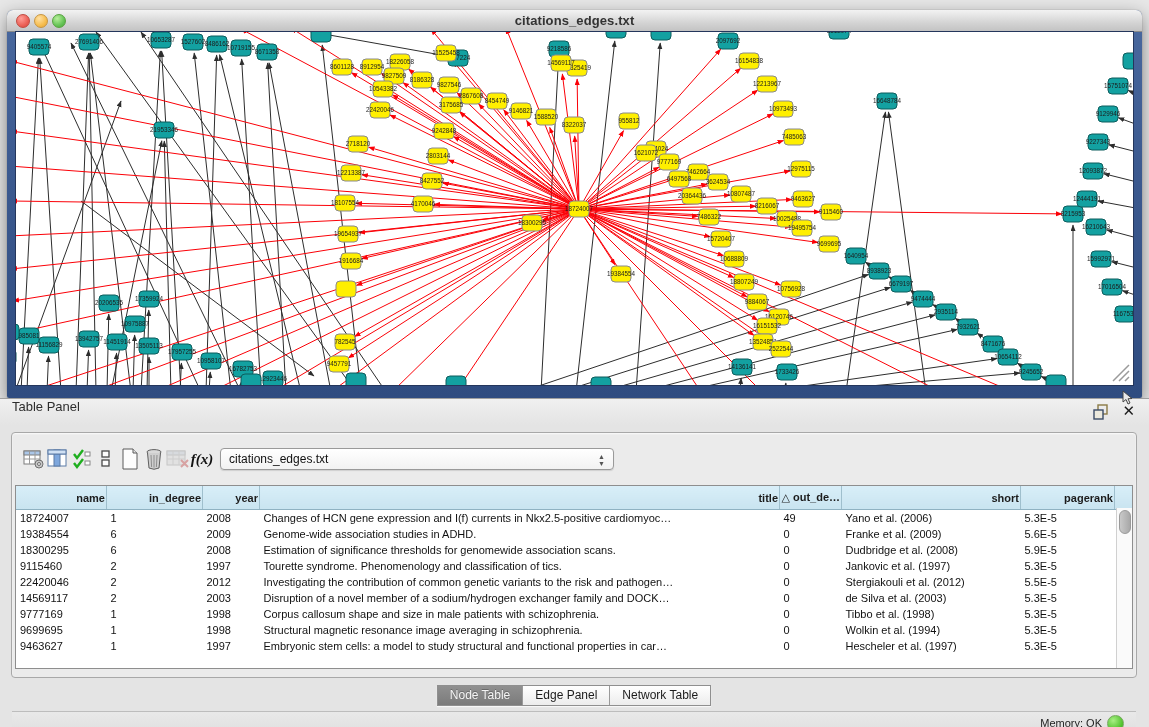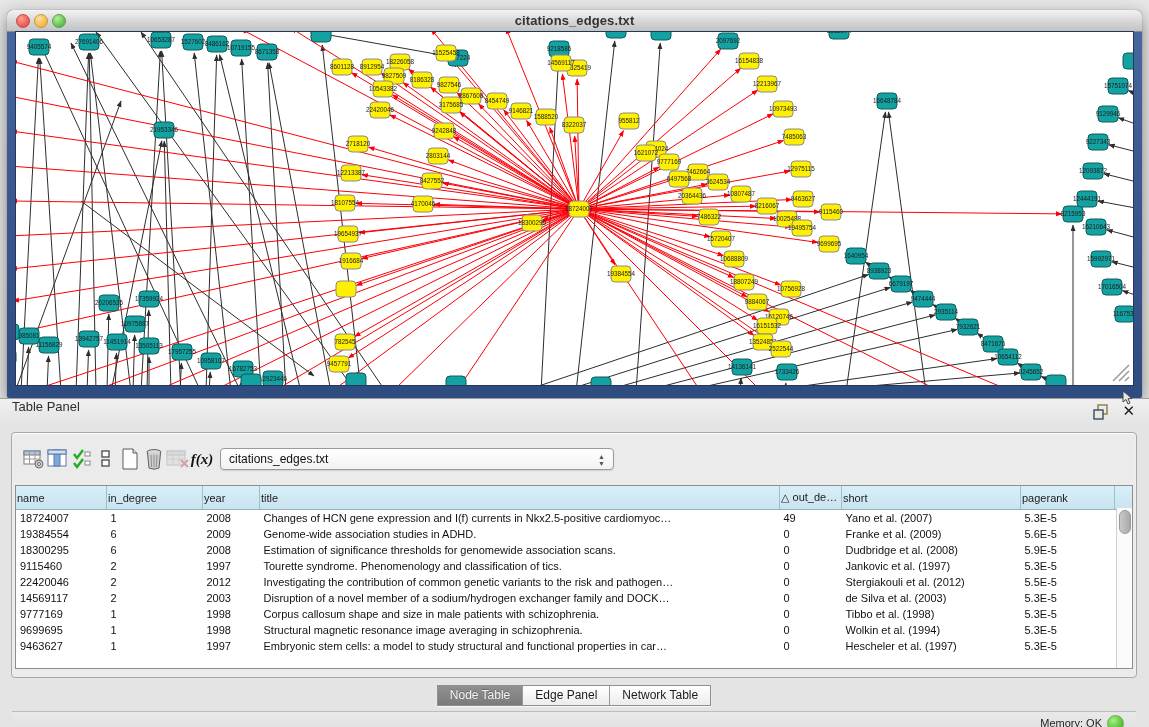--- a/index.html
+++ b/index.html
@@ -70,21 +70,21 @@
     display:flex;flex-direction:column;align-items:center;justify-content:center;gap:1px;}
   .table-select .stepper span{font-size:7px;line-height:6px;color:#555;}
   .grid-wrap{
     position:absolute;left:3px;top:52px;width:1118px;height:184px;
     background:#ffffff;border:1px solid #8e8e8e;box-sizing:border-box;overflow:hidden;
   }
   table.data{border-collapse:collapse;table-layout:fixed;width:1100px;font-size:11px;}
   table.data th{
     height:21px;background:linear-gradient(180deg,#d8eef8,#c9e4f0);
     border-right:1px solid #9fbfcd;border-bottom:1px solid #8fb2c2;
-    font-weight:normal;color:#1c1c1c;text-align:left;overflow:hidden;white-space:nowrap;
+    font-weight:bold;color:#1c1c1c;text-align:right;overflow:hidden;white-space:nowrap;
   }
   table.data td{
     height:16px;padding:0 4px;color:#111;overflow:hidden;white-space:nowrap;text-overflow:ellipsis;
   }
   .vscroll{
     position:absolute;right:0;top:22px;bottom:0;width:15px;background:#fafafa;border-left:1px solid #d0d0d0;
   }
   .vscroll .thumb{position:absolute;left:2px;top:2px;width:10px;height:22px;border-radius:6px;
     background:linear-gradient(90deg,#c9c9c9,#a8a8a8);border:1px solid #9a9a9a;}
   .tabbar{
@@ -612,21 +612,21 @@
               <th style="width: 22px;"></th>
             </tr>
           </thead>
         <tbody id="body-rows">
             <tr>
               <td>18724007</td>
               <td>1</td>
               <td>2008</td>
               <td>Changes of HCN gene expression and I(f) currents in Nkx2.5-positive cardiomyoc…</td>
               <td>49</td>
-              <td>Yano et al. (2007)</td>
+              <td>Yano et al. (2006)</td>
               <td>5.3E-5</td>
               <td></td>
             </tr>
             <tr>
               <td>19384554</td>
               <td>6</td>
               <td>2009</td>
               <td>Genome-wide association studies in ADHD.</td>
               <td>0</td>
               <td>Franke et al. (2009)</td>

